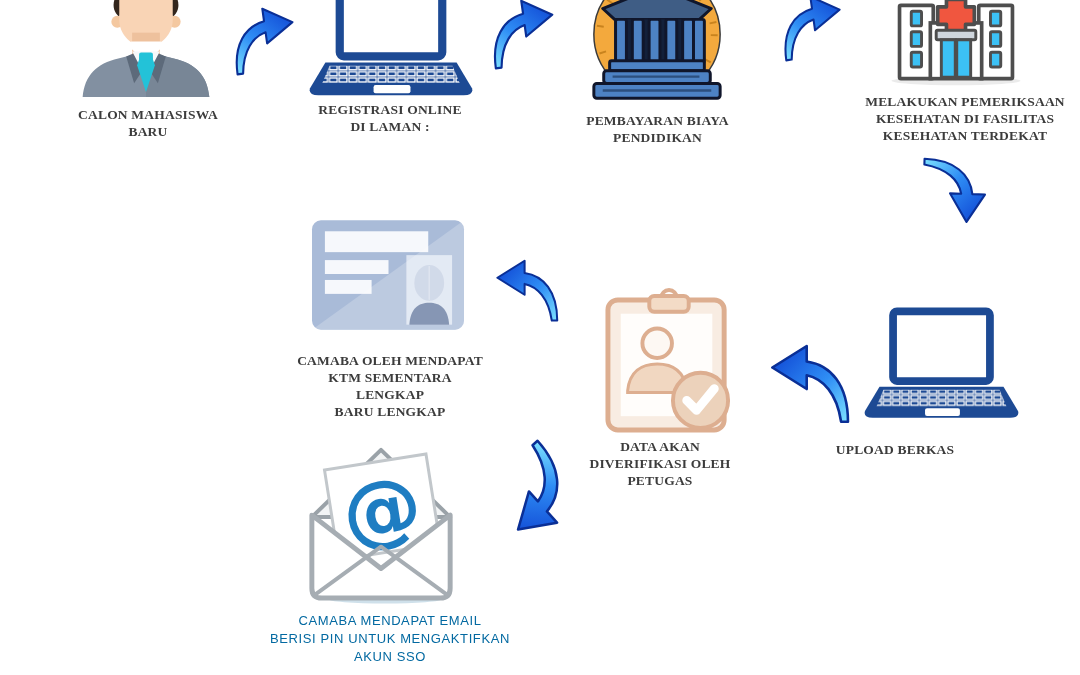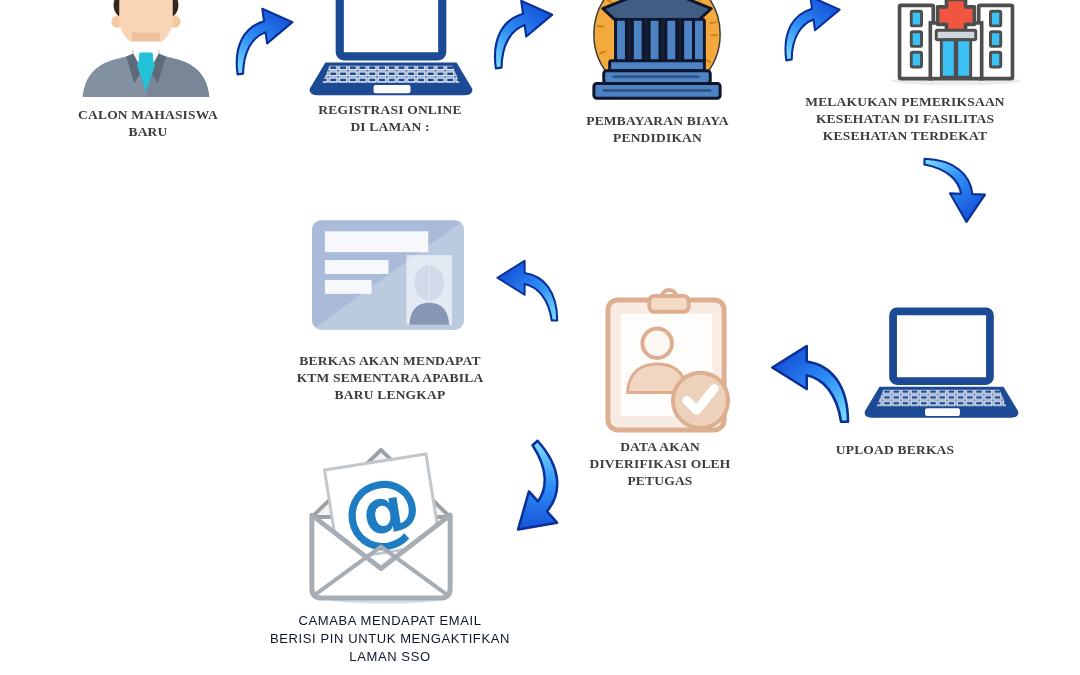--- a/index.html
+++ b/index.html
@@ -9,21 +9,21 @@
   }
   .abs{position:absolute;}
   .lbl{
     position:absolute;text-align:center;
     font-family:"Liberation Serif",serif;font-weight:700;
     font-size:13.5px;line-height:17px;color:#3c3c3c;letter-spacing:.2px;
   }
   .lbl span{display:block;}
   .lbl-sans{
     font-family:"Liberation Sans",sans-serif;font-weight:400;
-    font-size:13px;line-height:18px;color:#0f172a;letter-spacing:.6px;
+    font-size:13px;line-height:18px;color:#0369a1;letter-spacing:.6px;
   }
   svg.arrow{position:absolute;overflow:visible;}
 </style>
 </head>
 <body>
 
 <div class="stage">
 
   <svg width="0" height="0" style="position:absolute" aria-hidden="true">
     <defs>
@@ -121,21 +121,21 @@
       <rect x="34" y="46" width="14" height="20" rx="2"></rect>
       <rect x="34" y="74" width="14" height="20" rx="2"></rect>
       <rect x="142" y="18" width="14" height="20" rx="2"></rect>
       <rect x="142" y="46" width="14" height="20" rx="2"></rect>
       <rect x="142" y="74" width="14" height="20" rx="2"></rect>
     </g>
     <rect x="68" y="44" width="54" height="13" rx="2" fill="#cfd6dd" stroke="#4e4e4e" stroke-width="4"></rect>
     <rect x="75" y="57" width="19" height="51" fill="#3cc1f5" stroke="#4e4e4e" stroke-width="4"></rect>
     <rect x="96" y="57" width="19" height="51" fill="#3cc1f5" stroke="#4e4e4e" stroke-width="4"></rect>
   </svg>
-  <div class="lbl" style="left:805px;top:93px;width:200px">
+  <div class="lbl" style="left:865px;top:93px;width:200px">
     <span>MELAKUKAN PEMERIKSAAN</span>
     <span>KESEHATAN DI FASILITAS</span>
     <span>KESEHATAN TERDEKAT</span>
   </div>
 
   <svg class="arrow" style="left:920px;top:152px;width:70px;height:76px;transform:rotate(92deg)" viewBox="0 0 100 100">
     <use href="#arrowShape" fill="url(#arrowGrad)" stroke="#0a2f96" stroke-width="3" stroke-linejoin="round"></use>
   </svg>
 
   <svg class="abs" style="left:864px;top:307px;width:155px;height:117px" viewBox="0 0 160 120">
@@ -179,38 +179,38 @@
       <rect x="14" y="41" width="64" height="14" fill="#f6f8fc"></rect>
       <rect x="14" y="61" width="47" height="14" fill="#f6f8fc"></rect>
       <rect x="96" y="36" width="46" height="70" fill="#dce4f1"></rect>
       <ellipse cx="119" cy="64" rx="15" ry="18" fill="#c5d0e3"></ellipse>
       <line x1="119" y1="47" x2="119" y2="81" stroke="#d6deeb" stroke-width="1.5"></line>
       <path d="M99,106 C100,90 108,84 119,84 C130,84 138,90 139,106 Z" fill="#64799f"></path>
       <path d="M154,1 L154,111 L1,111 Z" fill="#ffffff" opacity="0.22"></path>
     </g>
   </svg>
   <div class="lbl" style="left:295px;top:352px;width:190px">
-    <span>BERKAS AKAN MENDAPAT</span>
-    <span>KTM SEMENTARA APABILA</span>
+    <span>CAMABA OLEH MENDAPAT</span>
+    <span>KTM SEMENTARA LENGKAP</span>
     <span>BARU LENGKAP</span>
   </div>
 
   <svg class="arrow" style="left:494px;top:444px;width:84px;height:98px;transform:rotate(138deg)" viewBox="0 0 100 100">
     <use href="#arrowShape" fill="url(#arrowGrad)" stroke="#0a2f96" stroke-width="3" stroke-linejoin="round"></use>
   </svg>
 
   <svg class="abs" style="left:300px;top:442px;width:163px;height:163px" viewBox="0 0 165 165">
     <ellipse cx="86" cy="159" rx="58" ry="4.5" fill="#cfe0ea"></ellipse>
     <path d="M12,76 L82,8 L152,76 Z" fill="#f2f4f5" stroke="#9aa2a8" stroke-width="4" stroke-linejoin="round"></path>
     <g transform="rotate(-9 82 70)">
       <rect x="32" y="20" width="104" height="92" fill="#ffffff" stroke="#c2c7cb" stroke-width="3"></rect>
       <text x="83" y="96" text-anchor="middle" font-family="DejaVu Sans" font-weight="bold" font-size="80" fill="#1e7dc2">@</text>
     </g>
     <path d="M12,74 L82,128 L152,74 L152,148 Q152,158 142,158 L22,158 Q12,158 12,148 Z" fill="#ffffff" stroke="#a6adb3" stroke-width="5" stroke-linejoin="round"></path>
     <path d="M16,154 L82,106 L148,154" fill="none" stroke="#a6adb3" stroke-width="4" stroke-linejoin="round"></path>
   </svg>
   <div class="lbl lbl-sans" style="left:270px;top:612px;width:240px">
     <span>CAMABA MENDAPAT EMAIL</span>
     <span>BERISI PIN UNTUK MENGAKTIFKAN</span>
-    <span>LAMAN SSO</span>
+    <span>AKUN SSO</span>
   </div>
 
 </div>
 
 </body></html>

